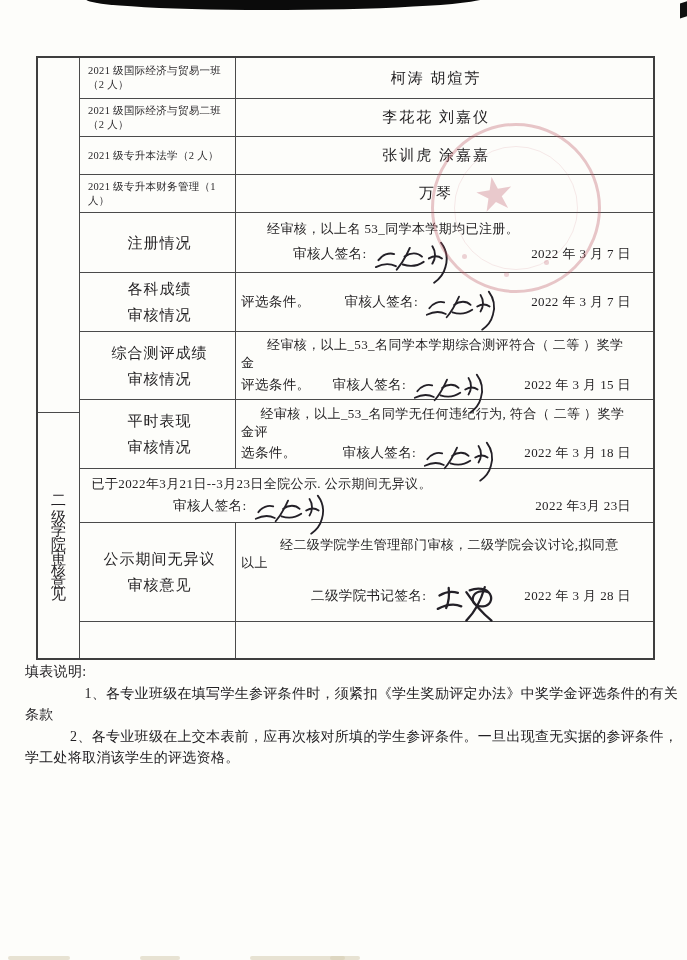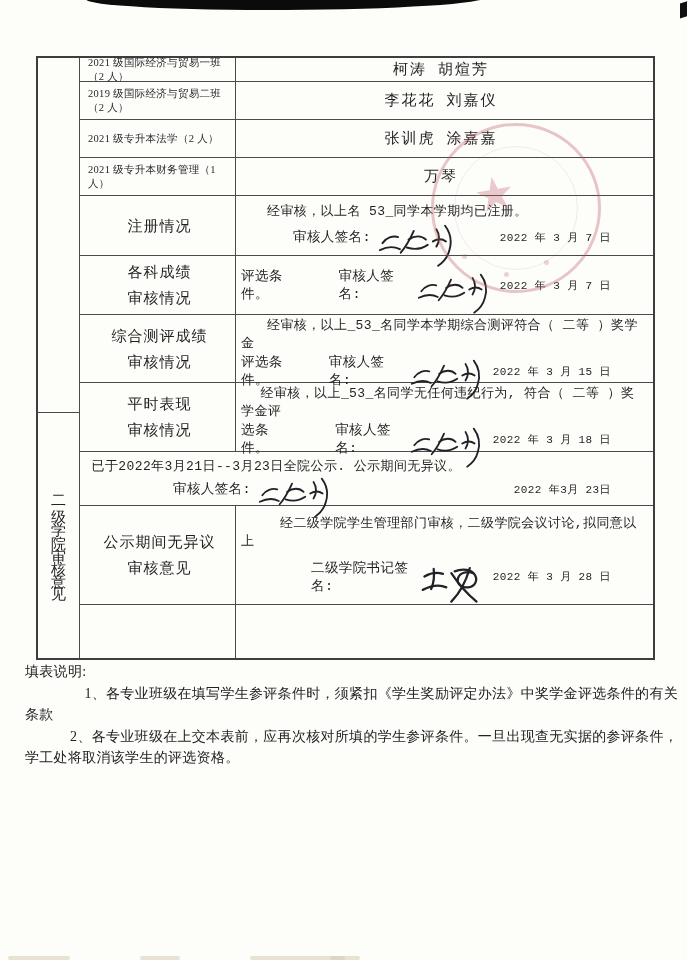--- a/index.html
+++ b/index.html
@@ -33,28 +33,28 @@
   .side-top{height:354px;}
   .side-bot{flex:1;border-top:1.6px solid #4a4a4a;display:flex;align-items:center;justify-content:center;}
   .side-txt{
     writing-mode:vertical-rl;text-orientation:upright;
     font-size:15px;letter-spacing:13px;line-height:42px;color:#232124;
   }
   .main{flex:1;display:flex;flex-direction:column;}
   .row{display:flex;border-bottom:1.6px solid #4a4a4a;}
   .row.last{border-bottom:none;flex:1;}
   .lab{width:156px;border-right:1.6px solid #4a4a4a;display:flex;flex-direction:column;justify-content:center;padding:2px 4px 2px 8px;}
-  .val{flex:1;display:flex;flex-direction:column;justify-content:space-evenly;padding:2px 12px 2px 5px;position:relative;font-family:Liberation Mono, monospace;}
+  .val{flex:1;display:flex;flex-direction:column;justify-content:space-evenly;padding:2px 22px 2px 5px;position:relative;}
   .class-lab{font-size:10.5px;letter-spacing:.3px;color:#2a282b;}
   .names{align-items:center;justify-content:center;font-size:15px;letter-spacing:2px;text-align:center;}
   .rlabel{font-size:15px;text-align:center;align-items:center;line-height:26px;letter-spacing:1px;}
   .bline{font-size:13px;letter-spacing:.4px;line-height:18px;}
   .i05{text-indent:.5em}.i15{text-indent:1.5em}.i2{text-indent:2em}.i3{text-indent:3em}
   .sline{display:flex;align-items:center;font-size:13.5px;letter-spacing:.4px;position:relative;}
-  .date{margin-left:auto;margin-right:30px;white-space:nowrap;font-size:11px;}
+  .date{margin-left:auto;margin-right:0;white-space:nowrap;font-size:13px;}
   .sig{flex:0 0 auto;margin:-2px 0 -16px 2px;overflow:visible;}
   .sig path{fill:none;stroke:#232027;stroke-width:2.2;stroke-linecap:round;stroke-linejoin:round;}
   .sig.bold path{stroke-width:2.7;}
 
   
   .stamp{
     position:absolute;left:431px;top:123px;width:164px;height:164px;
     border:3px solid rgba(188,84,98,.33);border-radius:50%;
     filter:blur(.5px);pointer-events:none;
   }
@@ -86,26 +86,26 @@
 
   <div class="side">
     <div class="side-top"></div>
     <div class="side-bot">
       <div class="side-txt">二级学院审核意见</div>
     </div>
   </div>
 
   <div class="main">
 
-    <div class="row" style="height:24px">
+    <div class="row" style="height:41px">
       <div class="lab class-lab">2021 级国际经济与贸易一班（2 人）</div>
       <div class="val names">柯涛  胡煊芳</div>
     </div>
     <div class="row" style="height:38px">
-      <div class="lab class-lab">2019 级国际经济与贸易二班（2 人）</div>
+      <div class="lab class-lab">2021 级国际经济与贸易二班（2 人）</div>
       <div class="val names">李花花  刘嘉仪</div>
     </div>
     <div class="row" style="height:38px">
       <div class="lab class-lab">2021 级专升本法学（2 人）</div>
       <div class="val names">张训虎  涂嘉嘉</div>
     </div>
     <div class="row" style="height:38px">
       <div class="lab class-lab">2021 级专升本财务管理（1 人）</div>
       <div class="val names">万琴</div>
     </div>

